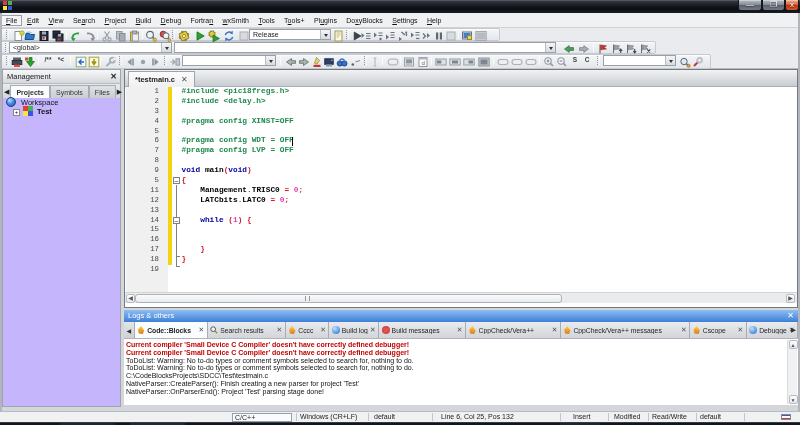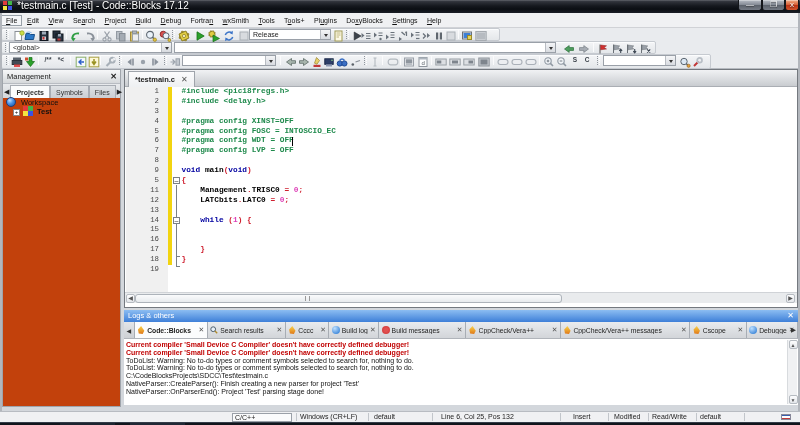--- a/index.html
+++ b/index.html
@@ -34,21 +34,21 @@
 
 
 #mgmt{left:2px;top:69px;width:119px;height:338px;background:#e8eaec;border:1px solid #9fa4ab;}
 #mgmt-cap{position:absolute;left:0;top:0;width:100%;height:14px;background:linear-gradient(#f7f8f9,#d5d8db);
  font-size:7.5px;color:#222;line-height:14px;padding-left:4px;border-bottom:1px solid #b8bcc2;}
 #mgmt-cap .x{position:absolute;right:3px;top:0;font-weight:bold;font-size:8px;color:#222;}
 #mgmt-tabs{position:absolute;left:0;top:14px;width:100%;height:14px;background:linear-gradient(#e8eaed,#d4d7da);display:flex;align-items:flex-end;font-size:7px;}
 #mgmt-tabs .t{padding:2.5px 5px;border:1px solid #a8adb4;border-bottom:none;background:linear-gradient(#dfe2e5,#caced3);color:#333;}
 #mgmt-tabs .t.act{background:#fbfcfd;font-weight:bold;}
 #mgmt-tabs .arr{font-size:7px;padding:2px 1px;color:#222;}
-#mgmt-tree{position:absolute;left:0;top:28px;width:100%;height:calc(100% - 28px);background:#c2410c;font-size:7.5px;color:#111;}
+#mgmt-tree{position:absolute;left:0;top:28px;width:100%;height:calc(100% - 28px);background:#c4b5fd;font-size:7.5px;color:#111;}
 
 
 #notebook{left:124px;top:69px;width:674px;height:239px;background:#fff;border:1px solid #74797f;}
 #edtabs{position:absolute;left:0;top:0;width:100%;height:17px;background:linear-gradient(#f1f2f4,#c9ccd0);border-bottom:1px solid #aaaeb4;}
 #edtab1{position:absolute;left:3px;top:1px;height:16px;background:linear-gradient(#fbfbfc,#eef0f2);border:1px solid #9fa4ab;border-bottom:none;
  font-size:7.5px;font-weight:bold;color:#222;line-height:15px;padding:0 6px;}
 #edtab1 .x{font-weight:normal;color:#555;margin-left:6px;font-size:8px;}
 #editor{position:absolute;left:0;top:17px;width:100%;height:205px;background:#fff;overflow:hidden;}
 #gutter{position:absolute;left:1px;top:0;width:42px;height:100%;background:#f0f0f0;}
 #ybar{position:absolute;left:43px;top:0;width:4px;height:100%;background:#fff;}
@@ -85,21 +85,20 @@
 </style></head>
 <body>
 <div id="app">
   <div class="abs" id="titlebar"></div>
   <div class="abs" id="tb-icon">
     <div style="left:0;top:0;background:#e23c3c"></div>
       <div style="left:5px;top:0;background:#43b54a"></div>
     <div style="left:0;top:5px;background:#f2e641"></div>
       <div style="left:5px;top:5px;background:#3c52e2"></div>
   </div>
-  <div class="abs" id="tb-title">*testmain.c [Test] - Code::Blocks 17.12</div>
   <div class="abs winbtn" style="left:738px;width:24px;">
       <span>—</span>
     </div>
   <div class="abs winbtn" style="left:762px;width:23px;">
       <span>❐</span>
     </div>
   <div class="abs winbtn" id="btn-close" style="left:785px;width:14px;">
       <span>x</span>
     </div>
 
@@ -471,21 +470,21 @@
       <div id="gutter"></div>
         <div id="ybar">
           <div class="y"></div>
         </div>
         <div id="foldm"></div>
       <div id="code">
           <div class="cl"><span class="ln">1</span><span class="ct"><span class="grn">#include &lt;pic18fregs.h&gt;</span></span></div>
           <div class="cl"><span class="ln">2</span><span class="ct"><span class="grn">#include &lt;delay.h&gt;</span></span></div>
           <div class="cl"><span class="ln">3</span><span class="ct"></span></div>
           <div class="cl"><span class="ln">4</span><span class="ct"><span class="grn">#pragma config XINST=OFF</span></span></div>
-          <div class="cl"><span class="ln">5</span><span class="ct"><span class="grn">#pragma config FOSC = INTOSCIO_EC</span></span></div>
+          <div class="cl"><span class="ln">5</span></div>
           <div class="cl"><span class="ln">6</span><span class="ct"><span class="grn">#pragma config WDT = OFF</span></span></div>
           <div class="cl"><span class="ln">7</span><span class="ct"><span class="grn">#pragma config LVP = OFF</span></span></div>
           <div class="cl"><span class="ln">8</span><span class="ct"></span></div>
           <div class="cl"><span class="ln">9</span><span class="ct"><span class="kw">void</span><span> main</span><span class="op">(</span><span class="kw">void</span><span class="op">)</span></span></div>
           <div class="cl"><span class="ln">5</span><span class="ct"><span class="op">{</span></span></div>
           <div class="cl"><span class="ln">11</span><span class="ct"><span>    Management</span><span class="op">.</span><span>TRISC0 </span><span class="op">=</span><span> </span><span class="num">0</span><span class="op">;</span></span></div>
           <div class="cl"><span class="ln">12</span><span class="ct"><span>    LATCbits</span><span class="op">.</span><span>LATC0 </span><span class="op">=</span><span> </span><span class="num">0</span><span class="op">;</span></span></div>
           <div class="cl"><span class="ln">13</span><span class="ct"></span></div>
           <div class="cl"><span class="ln">14</span><span class="ct"><span>    </span><span class="kw">while</span><span> </span><span class="op">(</span><span class="num">1</span><span class="op">)</span><span> </span><span class="op">{</span></span></div>
           <div class="cl"><span class="ln">15</span></div>

